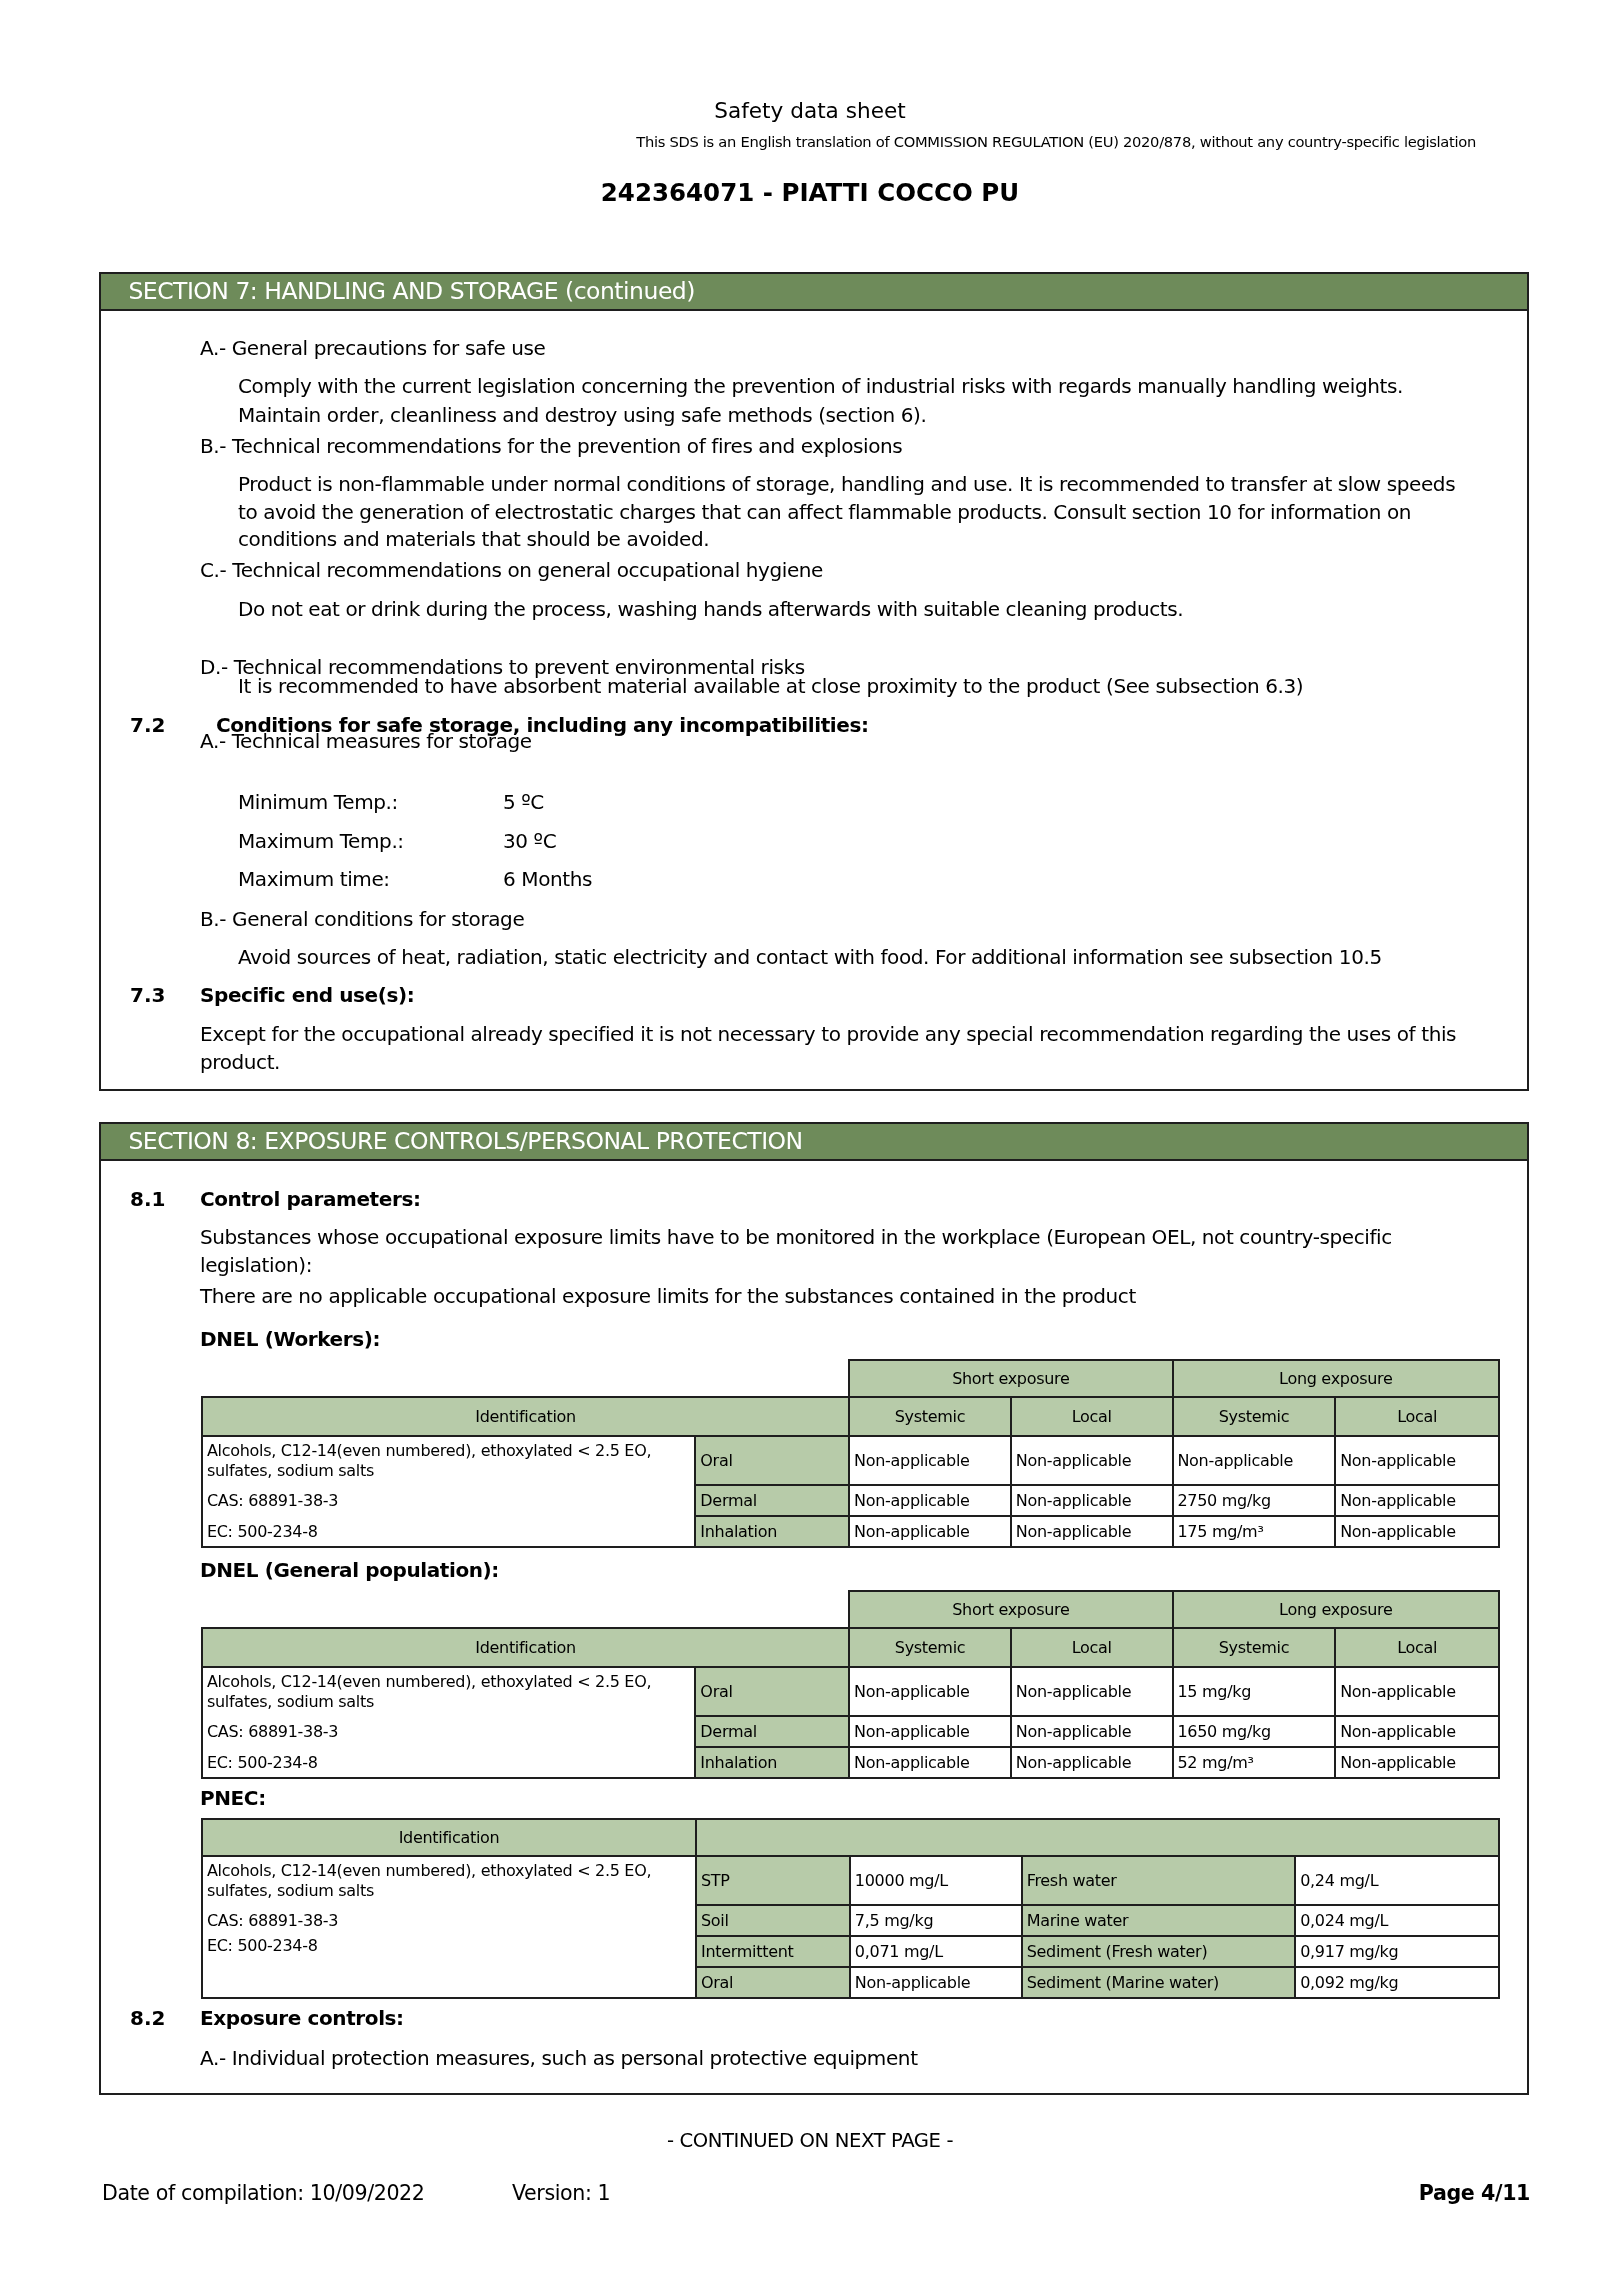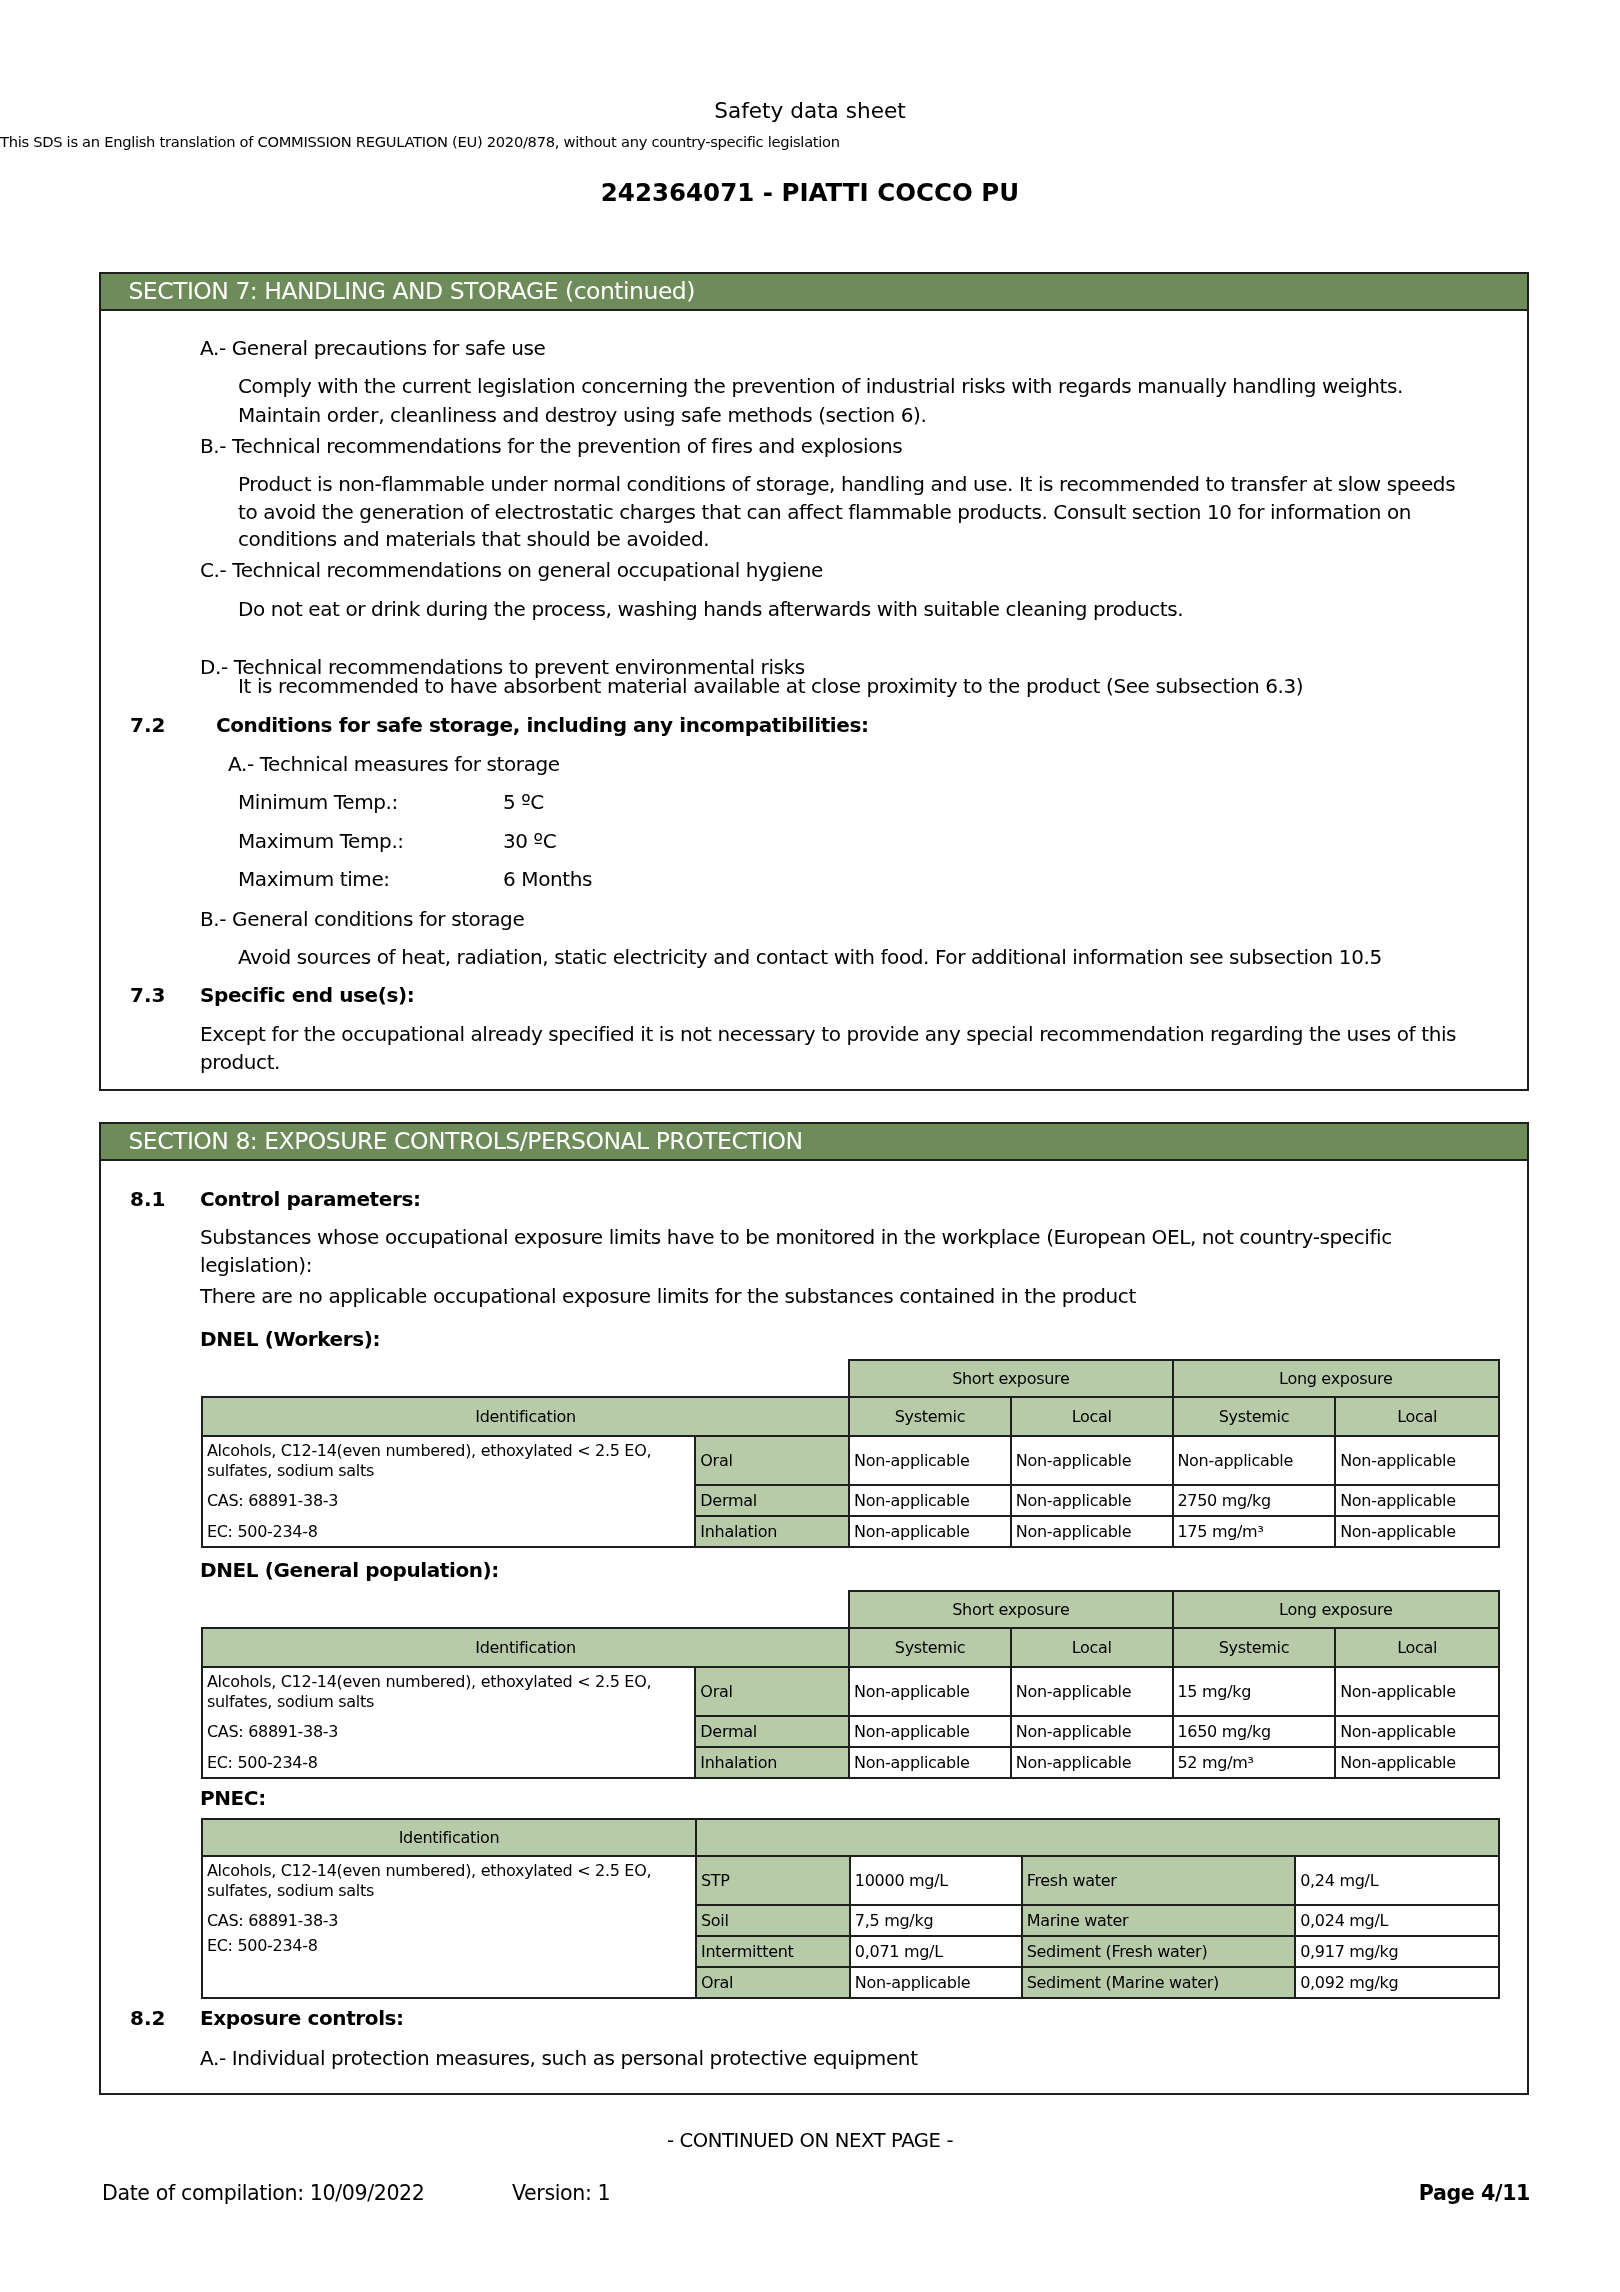--- a/index.html
+++ b/index.html
@@ -1,18 +1,18 @@
 <!DOCTYPE html>
 <html><head>
 <meta charset="utf-8">
 <style>
   html, body { margin: 0; padding: 0; background: #ffffff; }
   body { width: 1620px; height: 2293px; position: relative; font-family: "DejaVu Sans", sans-serif; color: #000; }
   .hdr-title { position: absolute; top: 98px; left: 0; width: 1620px; text-align: center; font-size: 21.6px; }
-  .hdr-sub { position: absolute; top: 133px; left: 0; width: 1476px; text-align: left; font-size: 14.7px; letter-spacing: -0.3px; }
+  .hdr-sub { position: absolute; top: 133px; left: 0; width: 1476px; text-align: right; font-size: 14.7px; letter-spacing: -0.3px; }
   .hdr-product { position: absolute; top: 178px; left: 0; width: 1620px; text-align: center; font-size: 24.5px; font-weight: bold; }
 
   .section { position: absolute; left: 99px; width: 1430px; border: 2px solid #1e1e1e; box-sizing: border-box; }
   .sec-head { background: #6e8b5a; color: #fff; font-size: 23.5px; height: 35px; line-height: 35px; padding-left: 27.4px; border-bottom: 2px solid #1e1e1e; letter-spacing: -0.5px; }
   .line { position: absolute; font-size: 20px; white-space: nowrap; letter-spacing: -0.4px; }
   .bold { font-weight: bold; }
   .num { position: absolute; font-size: 20px; font-weight: bold; }
 
   table.t { position: absolute; border-collapse: collapse; font-size: 16px; letter-spacing: -0.3px; }
   table.t td { border: 2px solid #1e1e1e; padding: 0 3.9px; box-sizing: border-box; }
@@ -42,21 +42,21 @@
 <div class="line" style="top:472px; left:238px;">Product is non-flammable under normal conditions of storage, handling and use. It is recommended to transfer at slow speeds</div>
 <div class="line" style="top:500px; left:238px;">to avoid the generation of electrostatic charges that can affect flammable products. Consult section 10 for information on</div>
 <div class="line" style="top:527px; left:238px;">conditions and materials that should be avoided.</div>
 <div class="line" style="top:558px; left:200px;">C.- Technical recommendations on general occupational hygiene</div>
 <div class="line" style="top:597px; left:238px;">Do not eat or drink during the process, washing hands afterwards with suitable cleaning products.</div>
 <div class="line" style="top:655px; left:200px;">D.- Technical recommendations to prevent environmental risks</div>
 <div class="line" style="top:674px; left:238px;">It is recommended to have absorbent material available at close proximity to the product (See subsection 6.3)</div>
 
 <div class="num" style="top:713px; left:130px;">7.2</div>
 <div class="line bold" style="top:713px; left:200px;margin-left:16px;">Conditions for safe storage, including any incompatibilities:</div>
-<div class="line" style="top:752px; left:200px;margin-left:28px;">A.- Technical measures for storage</div>
+<div class="line" style="top:729px; left:200px;">A.- Technical measures for storage</div>
 <div class="line" style="top:790px; left:238px;">Minimum Temp.:</div>
 <div class="line" style="top:790px; left:503px;">5 ºC</div>
 <div class="line" style="top:829px; left:238px;">Maximum Temp.:</div>
 <div class="line" style="top:829px; left:503px;">30 ºC</div>
 <div class="line" style="top:867px; left:238px;">Maximum time:</div>
 <div class="line" style="top:867px; left:503px;">6 Months</div>
 <div class="line" style="top:907px; left:200px;">B.- General conditions for storage</div>
 <div class="line" style="top:945px; left:238px;">Avoid sources of heat, radiation, static electricity and contact with food. For additional information see subsection 10.5</div>
 
 <div class="num" style="top:983px; left:130px;">7.3</div>

